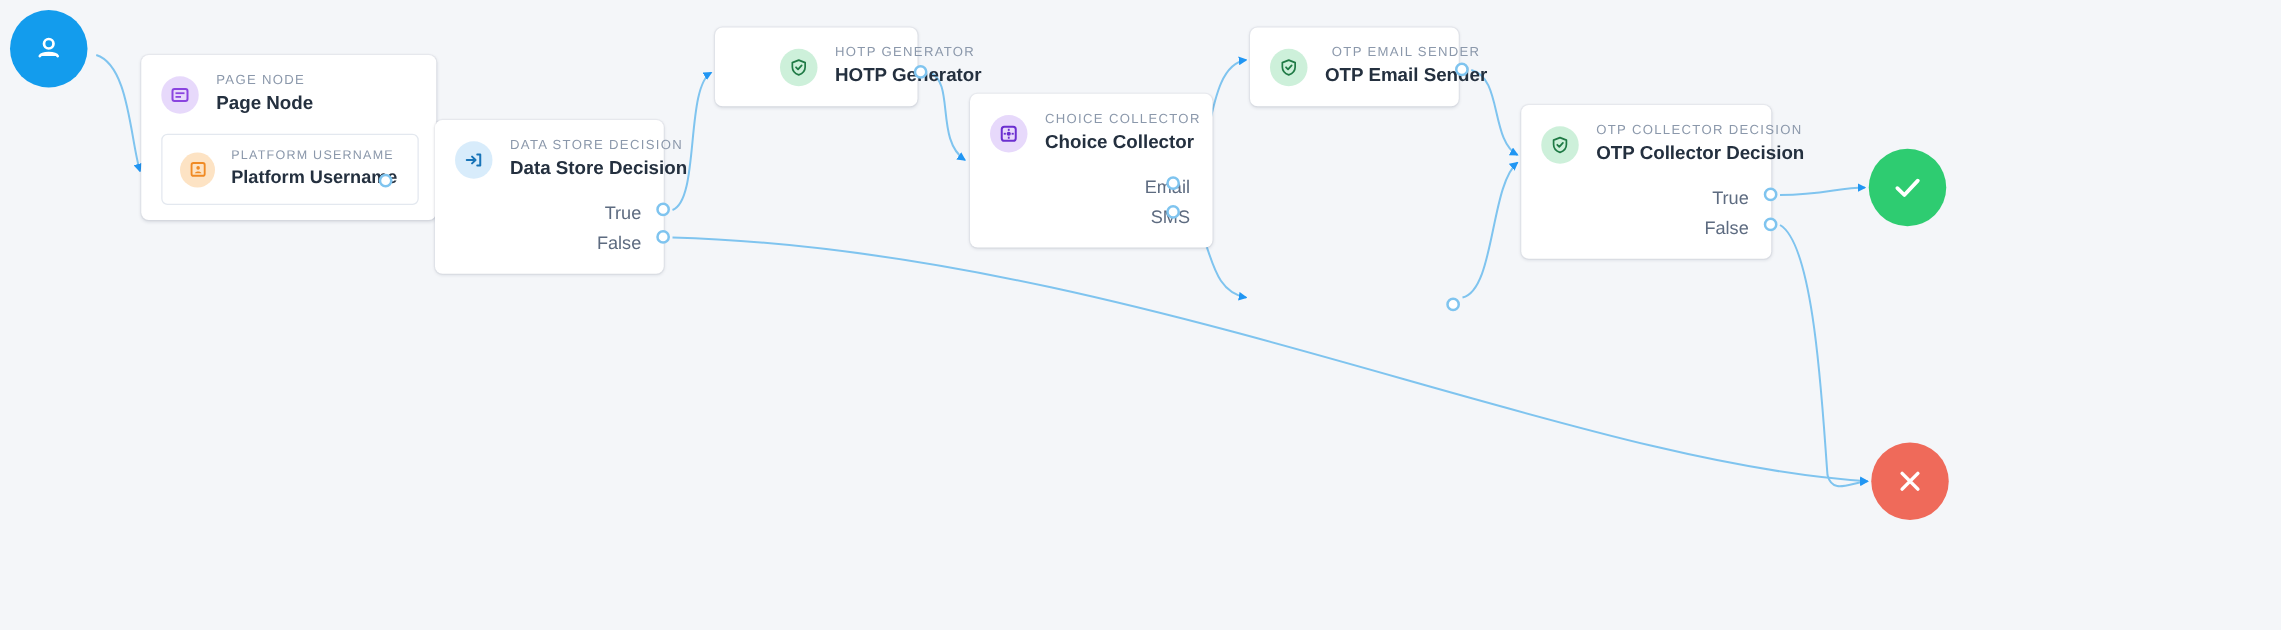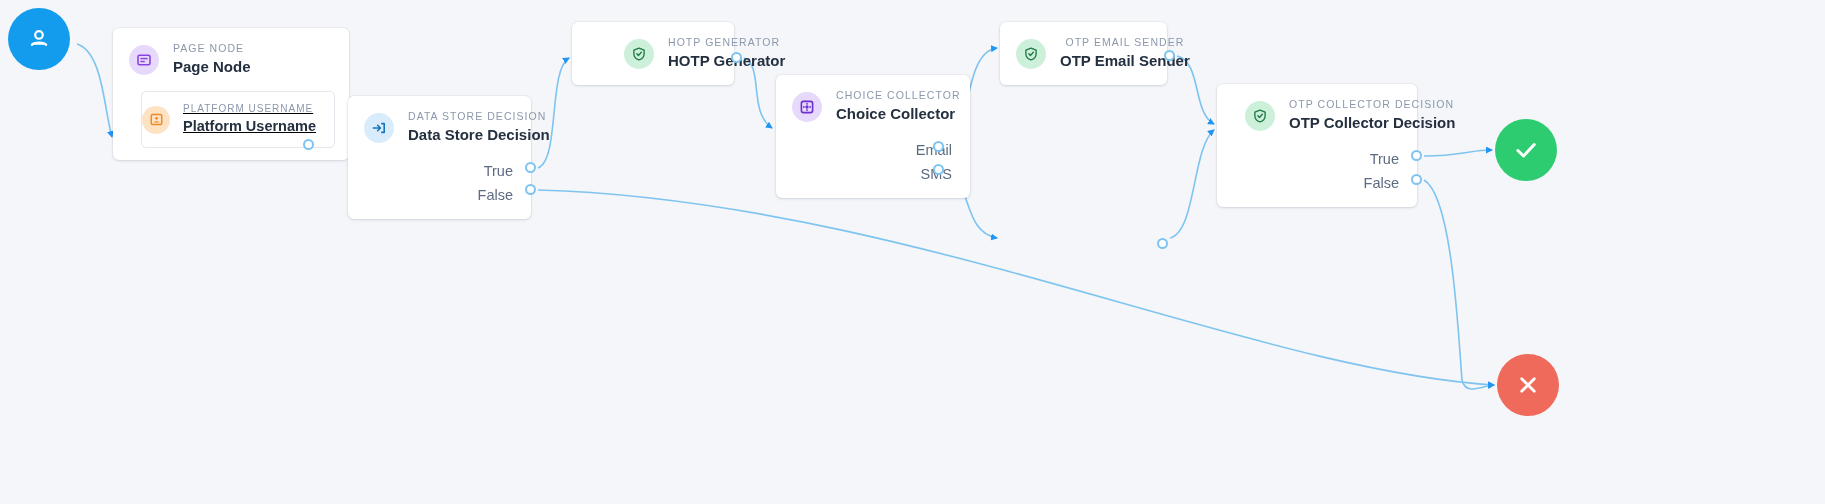--- a/index.html
+++ b/index.html
@@ -55,28 +55,27 @@
   }
   .title {
     font-size: 15px;
     font-weight: bold;
     color: #24303f;
     line-height: 1.35;
     margin-top: 2px;
     white-space: nowrap;
   }
   .subcard {
-    margin: 0 14px 12px 28px;
+    margin: 0 14px 12px 16px;
     border: 1px solid #e3e8ef;
     border-radius: 5px;
     background: #fff;
     display: flex;
     align-items: center;
-    padding: 11px 0;
-    text-decoration: underline;
+    padding: 11px 14px;
   }
   .subcard .badge { width: 28px; height: 28px; flex: 0 0 28px; margin-right: 13px; }
   .sub-kicker {
     font-size: 10px; letter-spacing: 1px; color: #8b98ab;
     text-transform: uppercase; line-height: 1.2; white-space: nowrap;
   }
   .sub-title {
     font-size: 14.5px; font-weight: bold; color: #24303f;
     line-height: 1.3; margin-top: 2px; white-space: nowrap;
   }
@@ -142,21 +141,21 @@
   </svg>
 
   <div class="endpoint ep-start" style="left:8px; top:8px; width:62px; height:62px;">
     <svg width="26" height="26" viewBox="0 0 24 24">
       <circle cx="12" cy="8.3" r="3.5" fill="none" stroke="#fff" stroke-width="2"></circle>
       <path d="M5.4,17.4 C7,14.6 17,14.6 18.6,17.4 Z" fill="#fff"></path>
       <path d="M5.4,17.4 C7,14.6 17,14.6 18.6,17.4" fill="none" stroke="#fff" stroke-width="2" stroke-linecap="round"></path>
     </svg>
   </div>
 
-  <div class="node" style="left:113px; top:28px; width:236px;">
+  <div class="node" style="left:113px; top:44px; width:236px;">
     <div class="node-head">
       <span class="badge badge-purple">
         <svg width="16" height="16" viewBox="0 0 20 20">
           <rect x="2.5" y="4" width="15" height="12" rx="2" fill="none" stroke="#8b44e0" stroke-width="2"></rect>
           <rect x="5.5" y="7.3" width="9" height="1.8" fill="#8b44e0"></rect>
           <rect x="5.5" y="11" width="5.5" height="1.8" fill="#8b44e0"></rect>
         </svg>
       </span>
       <span class="head-text">
         <span class="kicker">PAGE NODE</span>
@@ -252,21 +251,21 @@
       <span class="head-text">
         <span class="kicker">OTP EMAIL SENDER</span>
         <span class="title">OTP Email Sender</span>
       </span>
     </div>
   </div>
   <span class="port-dot" style="left:1164px; top:50px;"></span>
 
   <span class="port-dot" style="left:1157px; top:238px;"></span>
 
-  <div class="node" style="left:1217px; top:84px; width:200px;padding-left:12px;">
+  <div class="node" style="left:1217px; top:84px; width:200px;">
     <div class="node-head">
       <span class="badge badge-green">
         <svg width="16" height="16" viewBox="0 0 20 20">
           <path d="M10,2.6 L16.4,5.1 L16.4,9.6 C16.4,13.5 13.6,16.3 10,17.4 C6.4,16.3 3.6,13.5 3.6,9.6 L3.6,5.1 Z" fill="none" stroke="#1f7a45" stroke-width="1.7" stroke-linejoin="round"></path>
           <path d="M7.3,9.8 L9.3,11.8 L12.9,7.9" fill="none" stroke="#1f7a45" stroke-width="1.8" stroke-linecap="round" stroke-linejoin="round"></path>
         </svg>
       </span>
       <span class="head-text">
         <span class="kicker">OTP COLLECTOR DECISION</span>
         <span class="title">OTP Collector Decision</span>

